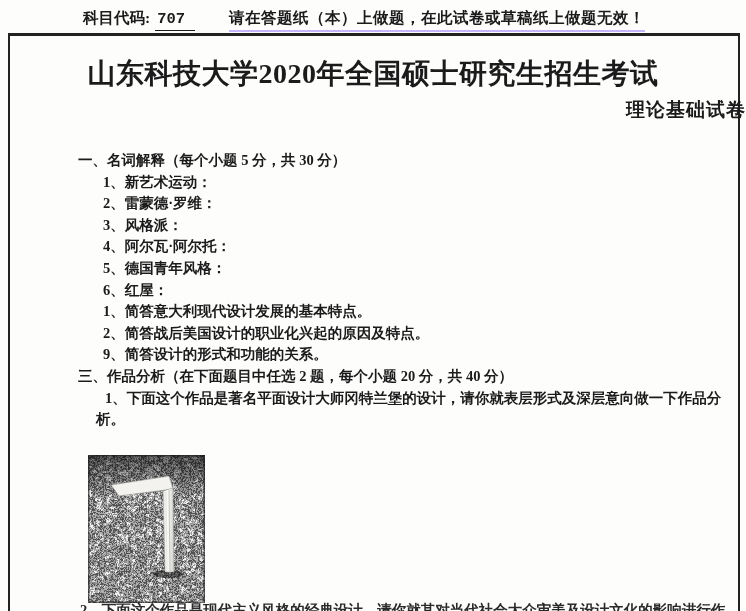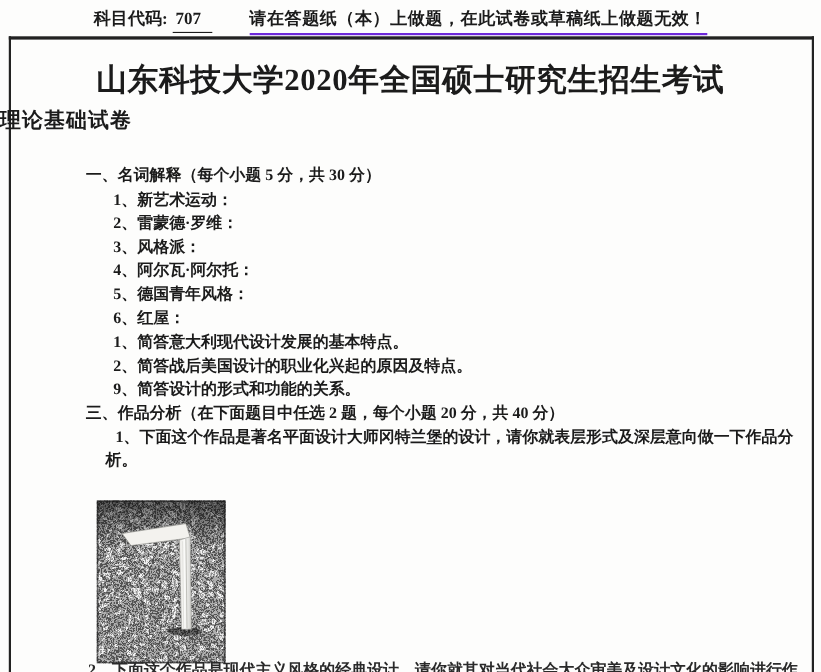--- a/index.html
+++ b/index.html
@@ -17,38 +17,39 @@
   .top-header {
     position:absolute; top:7px; left:0; width:728px;
     display:flex; justify-content:center; align-items:baseline; gap:34px;
     font-size:15.5px; line-height:22px;
   }
   .code-group { display:flex; align-items:baseline; }
   .code-label { font-weight:600; }
   .code-value {
     margin-left:5px; padding:0 10px 0 2px;
     border-bottom:1.5px solid #1b1b1b;
+    font-family:Liberation Mono, monospace;
   }
   .notice {
-    border-bottom:2px solid #6d28d9; padding-bottom:1px;
+    border-bottom:2px solid #c4b5fd; padding-bottom:1px;
     letter-spacing:0.5px;
   }
   
   .sheet-frame {
     position:absolute; left:8px; top:33px; width:732px; height:590px;
     border:2px solid #222; border-top-width:3px; border-bottom:0;
     background:#fdfdfc;
   }
   .exam-title {
     position:absolute; top:61px; left:0; width:746px;
     text-align:center; font-size:28px; line-height:26px; letter-spacing:0.5px;
   }
   .exam-subtitle {
     position:absolute; top:98px; left:0; width:746px;
-    text-align:left; font-size:19px; line-height:24px; letter-spacing:1px;
+    text-align:right; font-size:19px; line-height:24px; letter-spacing:1px;
   }
   .content {
     position:absolute; left:78px; top:150px; width:670px;
     font-size:14.5px; line-height:21.6px;
   }
   .sec-heading { padding-left:0; }
   .q-item { padding-left:25px; }
   .q-para { padding-left:18px; text-indent:9px; width:650px; }
   .poster-figure {
     position:absolute; left:88px; top:455px; width:117px; height:148px;

